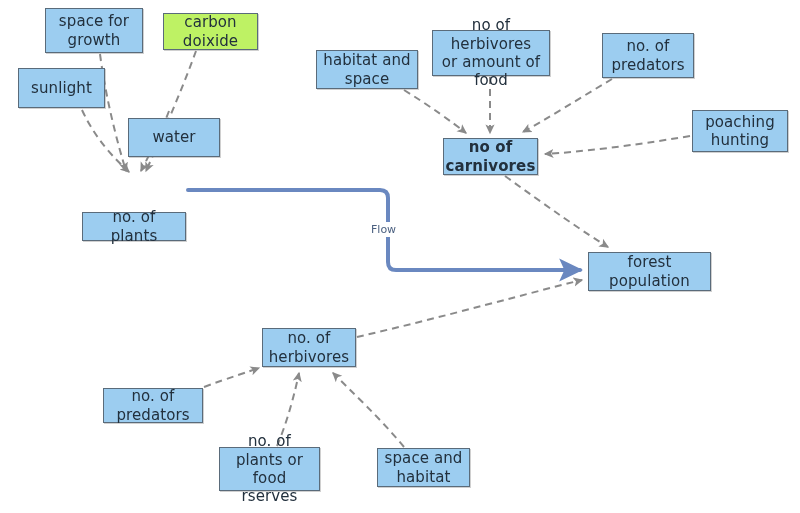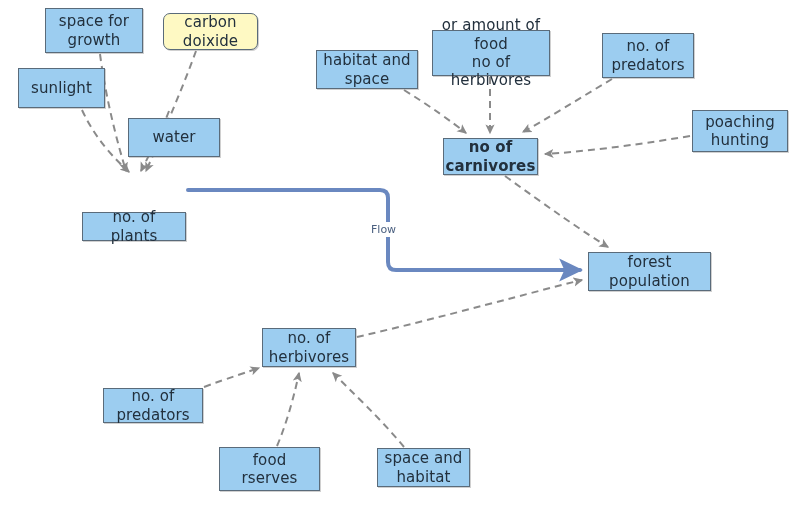--- a/index.html
+++ b/index.html
@@ -86,21 +86,21 @@
       </g>
   </svg>
 
   <div id="node-layer">
       <div class="node" style="left: 45px; top: 8px; width: 98px; height: 45px; background: rgb(156, 205, 240); border-color: rgb(90, 107, 122);">
         <div>
           <span>space for</span>
           <span>growth</span>
         </div>
       </div>
-      <div class="node" style="left: 163px; top: 13px; width: 95px; height: 37px; background: #fef9c3; border-color: rgb(90, 107, 122); border-radius: 7px;">
+      <div class="node" style="left: 163px; top: 13px; width: 95px; height: 37px; background: #bef264; border-color: rgb(90, 107, 122);">
         <div>
           <span>carbon doixide</span>
         </div>
       </div>
       <div class="node" style="left: 18px; top: 68px; width: 87px; height: 40px; background: rgb(156, 205, 240); border-color: rgb(90, 107, 122);">
         <div>
           <span>sunlight</span>
         </div>
       </div>
       <div class="node" style="left: 128px; top: 70px; width: 92px; height: 39px; background: rgb(156, 205, 240); border-color: rgb(90, 107, 122); margin-top: 48px;">
@@ -114,22 +114,22 @@
         </div>
       </div>
       <div class="node" style="left: 316px; top: 50px; width: 102px; height: 39px; background: rgb(156, 205, 240); border-color: rgb(90, 107, 122);">
         <div>
           <span>habitat and</span>
           <span>space</span>
         </div>
       </div>
       <div class="node" style="left: 432px; top: 30px; width: 118px; height: 46px; background: rgb(156, 205, 240); border-color: rgb(90, 107, 122);">
         <div>
+          <span>no of herbivores</span>
           <span>or amount of food</span>
-          <span>no of herbivores</span>
         </div>
       </div>
       <div class="node" style="left: 602px; top: 33px; width: 92px; height: 45px; background: rgb(156, 205, 240); border-color: rgb(90, 107, 122);">
         <div>
           <span>no. of</span>
           <span>predators</span>
         </div>
       </div>
       <div class="node" style="left: 692px; top: 110px; width: 96px; height: 42px; background: rgb(156, 205, 240); border-color: rgb(90, 107, 122);">
         <div>
@@ -155,20 +155,21 @@
         </div>
       </div>
       <div class="node" style="left: 103px; top: 388px; width: 100px; height: 35px; background: rgb(156, 205, 240); border-color: rgb(90, 107, 122);">
         <div>
           <span>no. of</span>
           <span>predators</span>
         </div>
       </div>
       <div class="node" style="left: 219px; top: 447px; width: 101px; height: 44px; background: rgb(156, 205, 240); border-color: rgb(90, 107, 122);">
         <div>
+          <span>no. of plants or</span>
           <span>food rserves</span>
         </div>
       </div>
       <div class="node" style="left: 377px; top: 448px; width: 93px; height: 39px; background: rgb(156, 205, 240); border-color: rgb(90, 107, 122);">
         <div>
           <span>space and</span>
           <span>habitat</span>
         </div>
       </div>
     </div>

